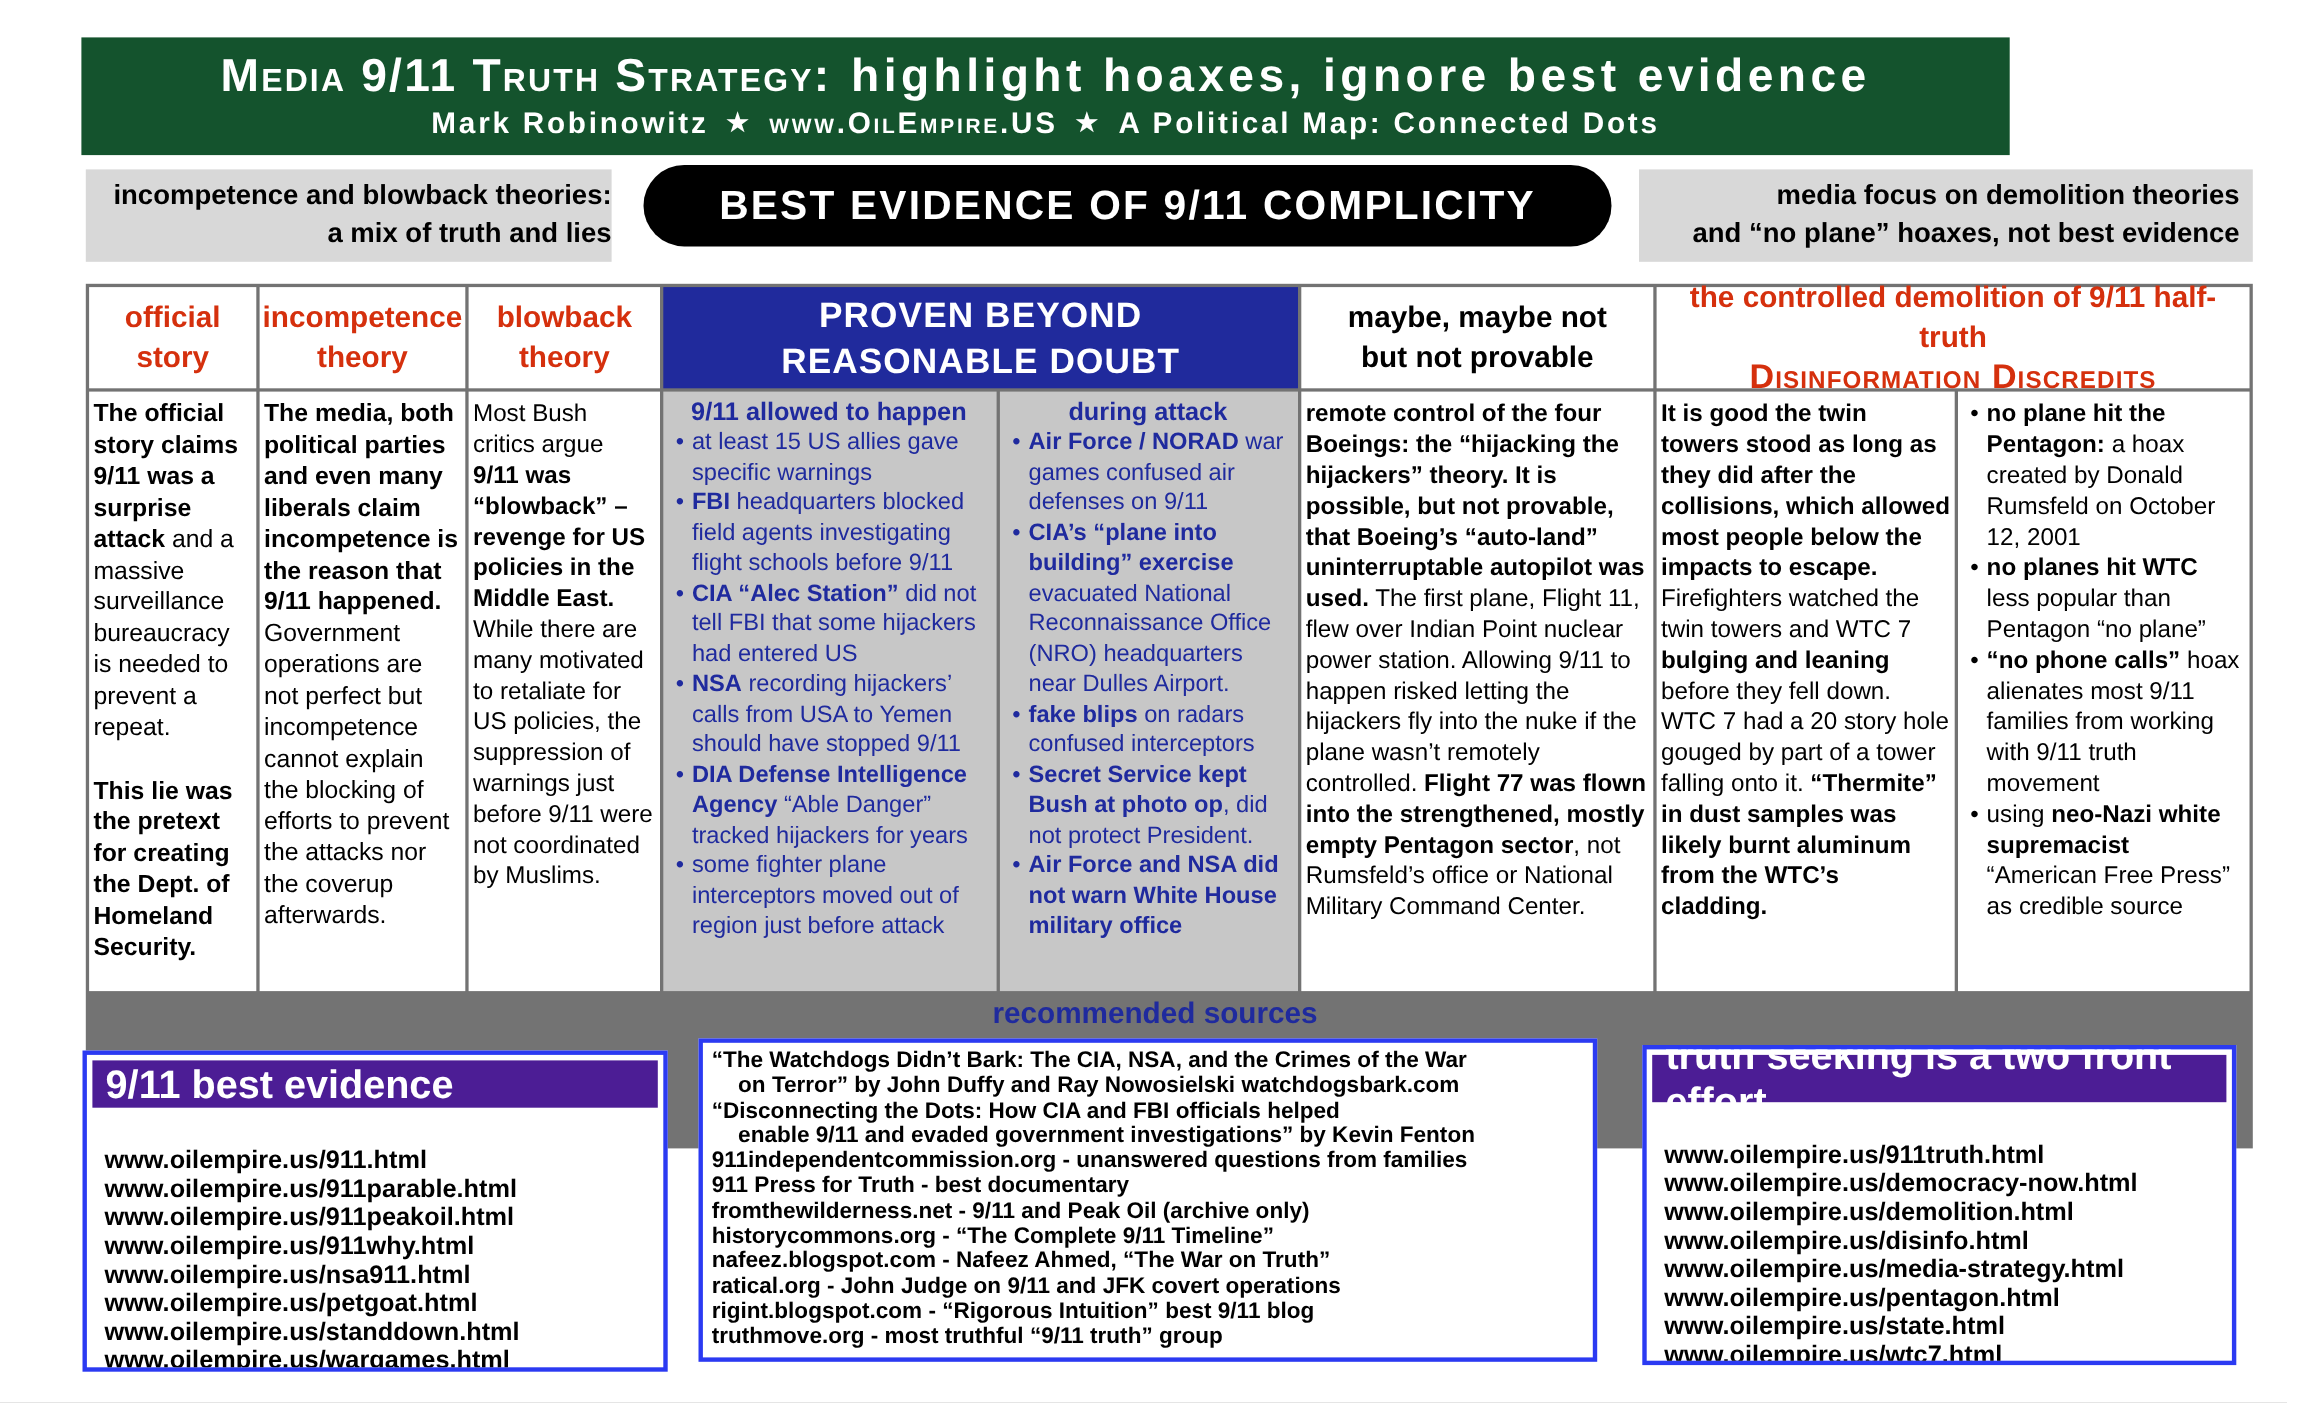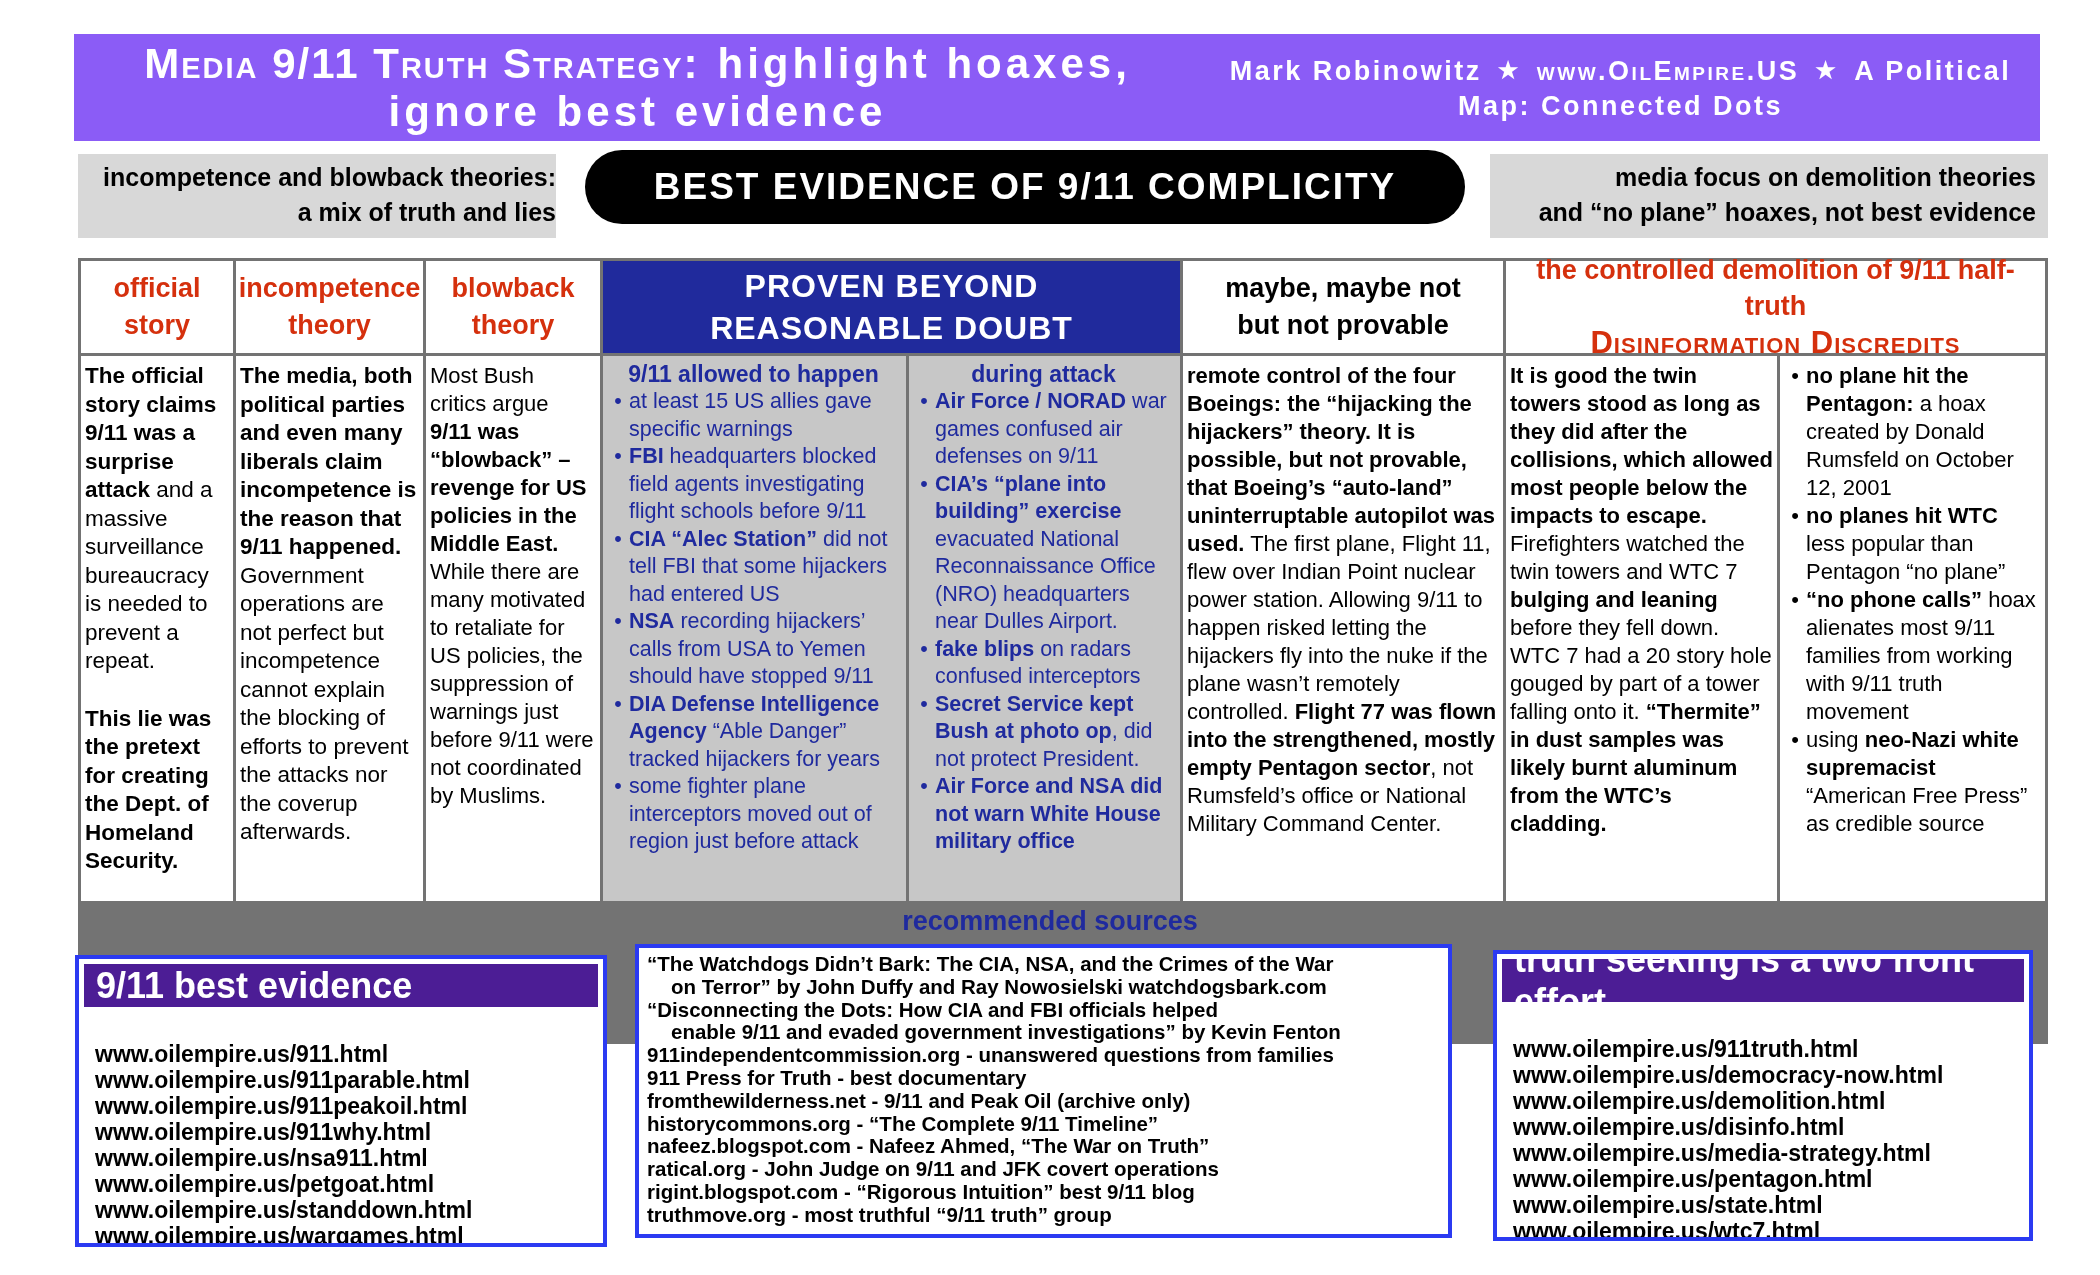--- a/index.html
+++ b/index.html
@@ -1,21 +1,21 @@
 <!DOCTYPE html>
 <html><head>
 <meta charset="utf-8">
 <style>
   html,body{margin:0;padding:0;background:#fff;font-family:"Liberation Sans",sans-serif;}
   .page{position:relative;width:2100px;height:1275px;background:#fff;overflow:hidden;color:#000;}
   .bold{font-weight:700;}
 
   
-  .banner{position:absolute;left:74px;top:34px;width:1966px;height:107px;background:#8b5cf6;color:#fff;
-          display:flex;flex-direction:row;align-items:center;justify-content:center;text-align:center;}
+  .banner{position:absolute;left:74px;top:34px;width:1753px;height:107px;background:#14532d;color:#fff;
+          display:flex;flex-direction:column;align-items:center;justify-content:center;text-align:center;}
   .banner-title{font-weight:700;font-size:42px;line-height:48px;letter-spacing:1px;}
   .banner-title .sc{font-variant:small-caps;letter-spacing:2px;}
   .banner-title .rest{letter-spacing:4px;margin-left:18px;}
   .banner-sub{font-weight:700;font-size:27px;line-height:34px;letter-spacing:2.5px;margin-top:2px;}
   .banner-sub .sc{font-variant:small-caps;}
   .star{margin:0 16px;font-size:23px;position:relative;top:-2px;}
 
   
   .gray-note{position:absolute;background:#d8d8d8;font-weight:700;font-size:25px;line-height:35px;box-sizing:border-box;}
   .gray-left{left:78px;top:154px;width:478px;height:84px;padding:6px 0 0 14px;text-align:right;}

